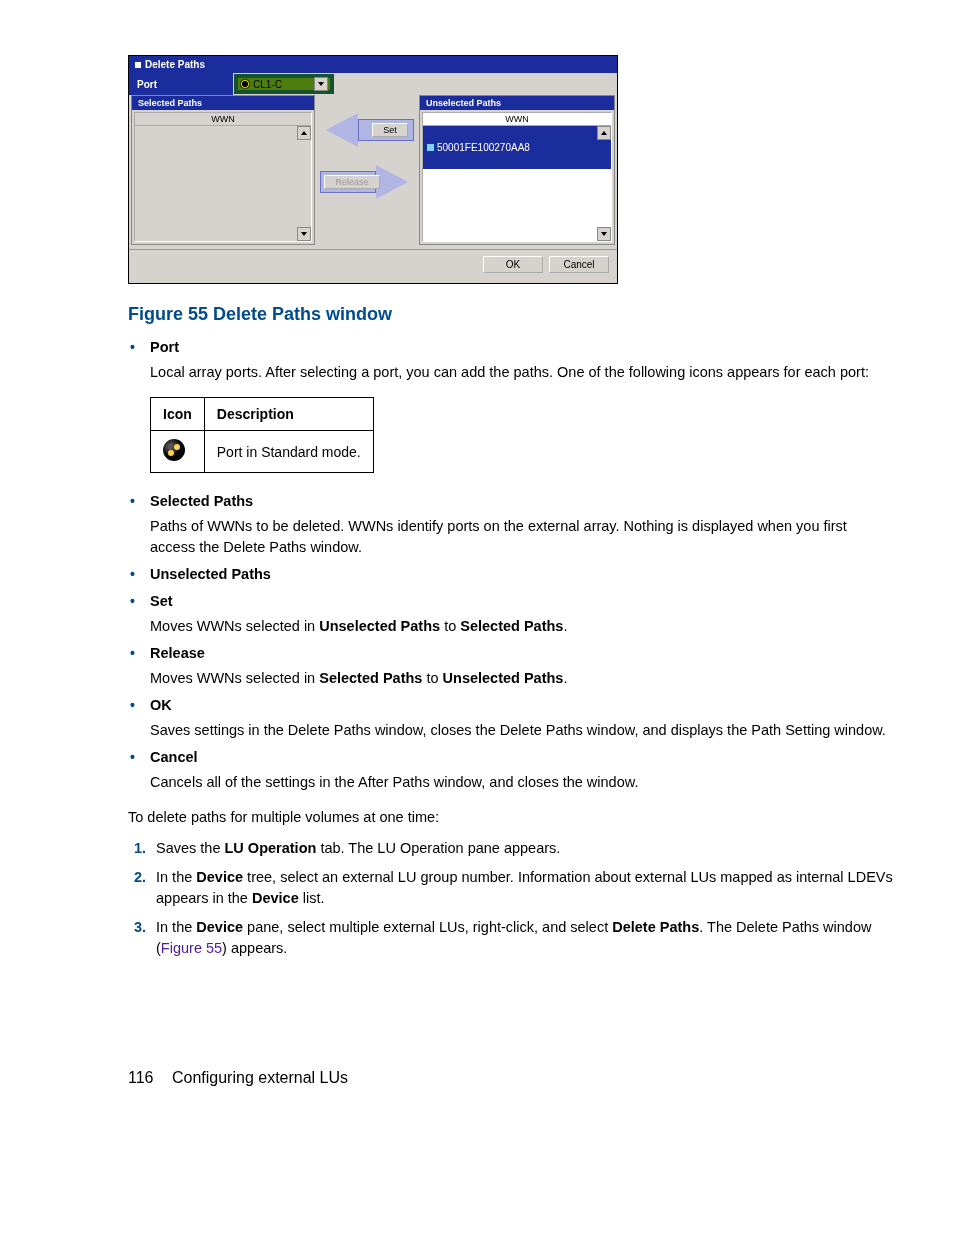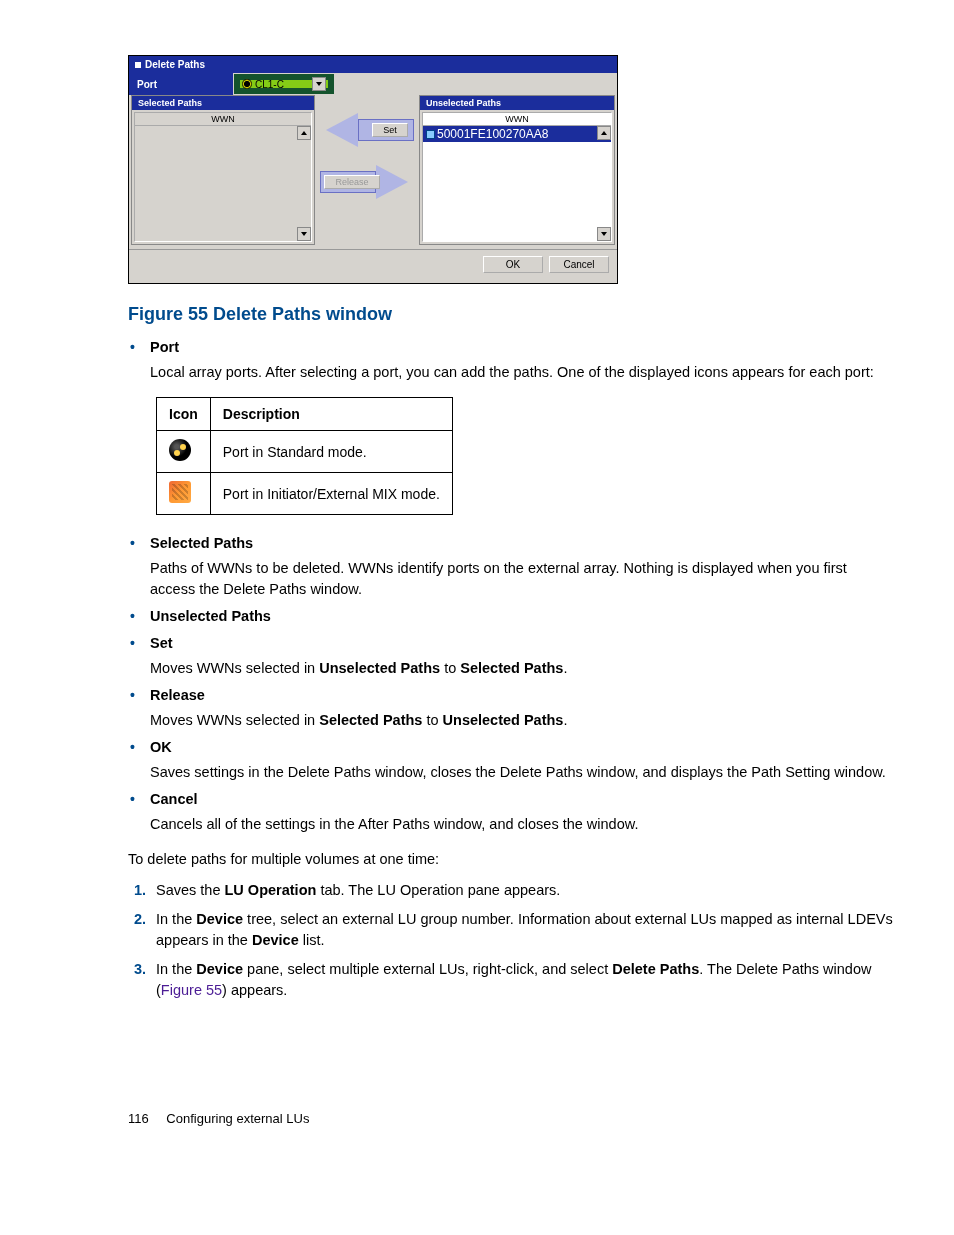--- a/index.html
+++ b/index.html
@@ -50,22 +50,22 @@
     display: flex;
     align-items: center;
     padding-left: 8px;
     font-weight: bold;
   }
   .port-select {
     flex: none;
     width: 100px;
     display: flex;
     align-items: center;
-    background: #84cc16;
-    border: 6px solid #14532d;
+    background: #4d7c0f;
+    border: 4px solid #14532d;
     margin: 1px;
     padding: 0 2px;
     justify-content: space-between;
   }
   .port-select .icon {
     width: 10px; height: 10px;
     background: radial-gradient(circle, #000 40%, #ff0 45%, #000 70%);
     border-radius: 50%;
     display: inline-block;
     margin-right: 3px;
@@ -124,22 +124,22 @@
     position: relative;
     font-size: 9px;
     overflow: hidden;
   }
   .right-l .list-body {
     background: #fff;
   }
   .wwn-row {
     background: #1b2d9c;
     color: #fff;
-    padding: 1px 3px;
-    font-size: 12px;
+    padding: 16px 3px;
+    font-size: 10px;
     display: flex;
     align-items: center;
     gap: 2px;
   }
   .wwn-row .disk {
     width: 9px; height: 9px; background: #8cf; border: 1px solid #048;
     flex: none;
   }
   .scrollbtn {
     position: absolute;
@@ -248,21 +248,21 @@
     position: absolute;
     left: -20px;
     font-size: 14px;
     font-weight: bold;
   }
   ul.bullets .term { font-weight: bold; }
   ul.bullets .desc { margin-top: 4px; }
   .inline-strong { font-weight: bold; }
   table.icon-table {
     border-collapse: collapse;
-    margin: 14px 0 18px 28px;
+    margin: 14px 0 18px 22px;
   }
   table.icon-table th, table.icon-table td {
     border: 1.5px solid #000;
     padding: 8px 12px;
     font-size: 14px;
     text-align: left;
     vertical-align: middle;
   }
   table.icon-table th { font-weight: bold; }
   .iconcell {
@@ -312,21 +312,21 @@
     line-height: 1.45;
     padding-left: 6px;
   }
   ol.steps li::marker {
     color: #004b8d;
     font-weight: bold;
   }
   .link { color: #4c1d95; text-decoration: none; }
   .footer {
     margin-top: 110px;
-    font-size: 13px;
+    font-size: 16px;
     color: #000;
     padding-left: 0;
   }
   .footer .pnum { margin-right: 14px; }
 </style>
 </head>
 <body>
 
 <div class="page">
 
@@ -388,38 +388,34 @@
       <div class="btn">OK</div>
       <div class="btn">Cancel</div>
     </div>
   </div>
 
   <div class="fig-caption">Figure 55 Delete Paths window</div>
 
   <ul class="bullets">
     <li>
       <span class="term">Port</span>
-      <div class="desc">Local array ports. After selecting a port, you can add the paths. One of the displayed icons appears for each port:</div>
+      <div class="desc">Local array ports. After selecting a port, you can add the paths. One of the following icons appears for each port:</div>
     </li>
   </ul>
 
   <table class="icon-table">
     <tbody>
         <tr>
       <th>Icon</th>
       <th>Description</th>
     </tr>
     <tr>
       <td class="iconcell"><span class="icon-std"></span></td>
       <td>Port in Standard mode.</td>
     </tr>
-    <tr>
-      <td class="iconcell"><span class="icon-mix"></span></td>
-      <td>Port in Initiator/External MIX mode.</td>
-    </tr>
   </tbody>
     </table>
 
   <ul class="bullets">
     <li>
       <span class="term">Selected Paths</span>
       <div class="desc">Paths of WWNs to be deleted. WWNs identify ports on the external array. Nothing is displayed when you first access the Delete Paths window.</div>
     </li>
     <li>
       <span class="term">Unselected Paths</span>

